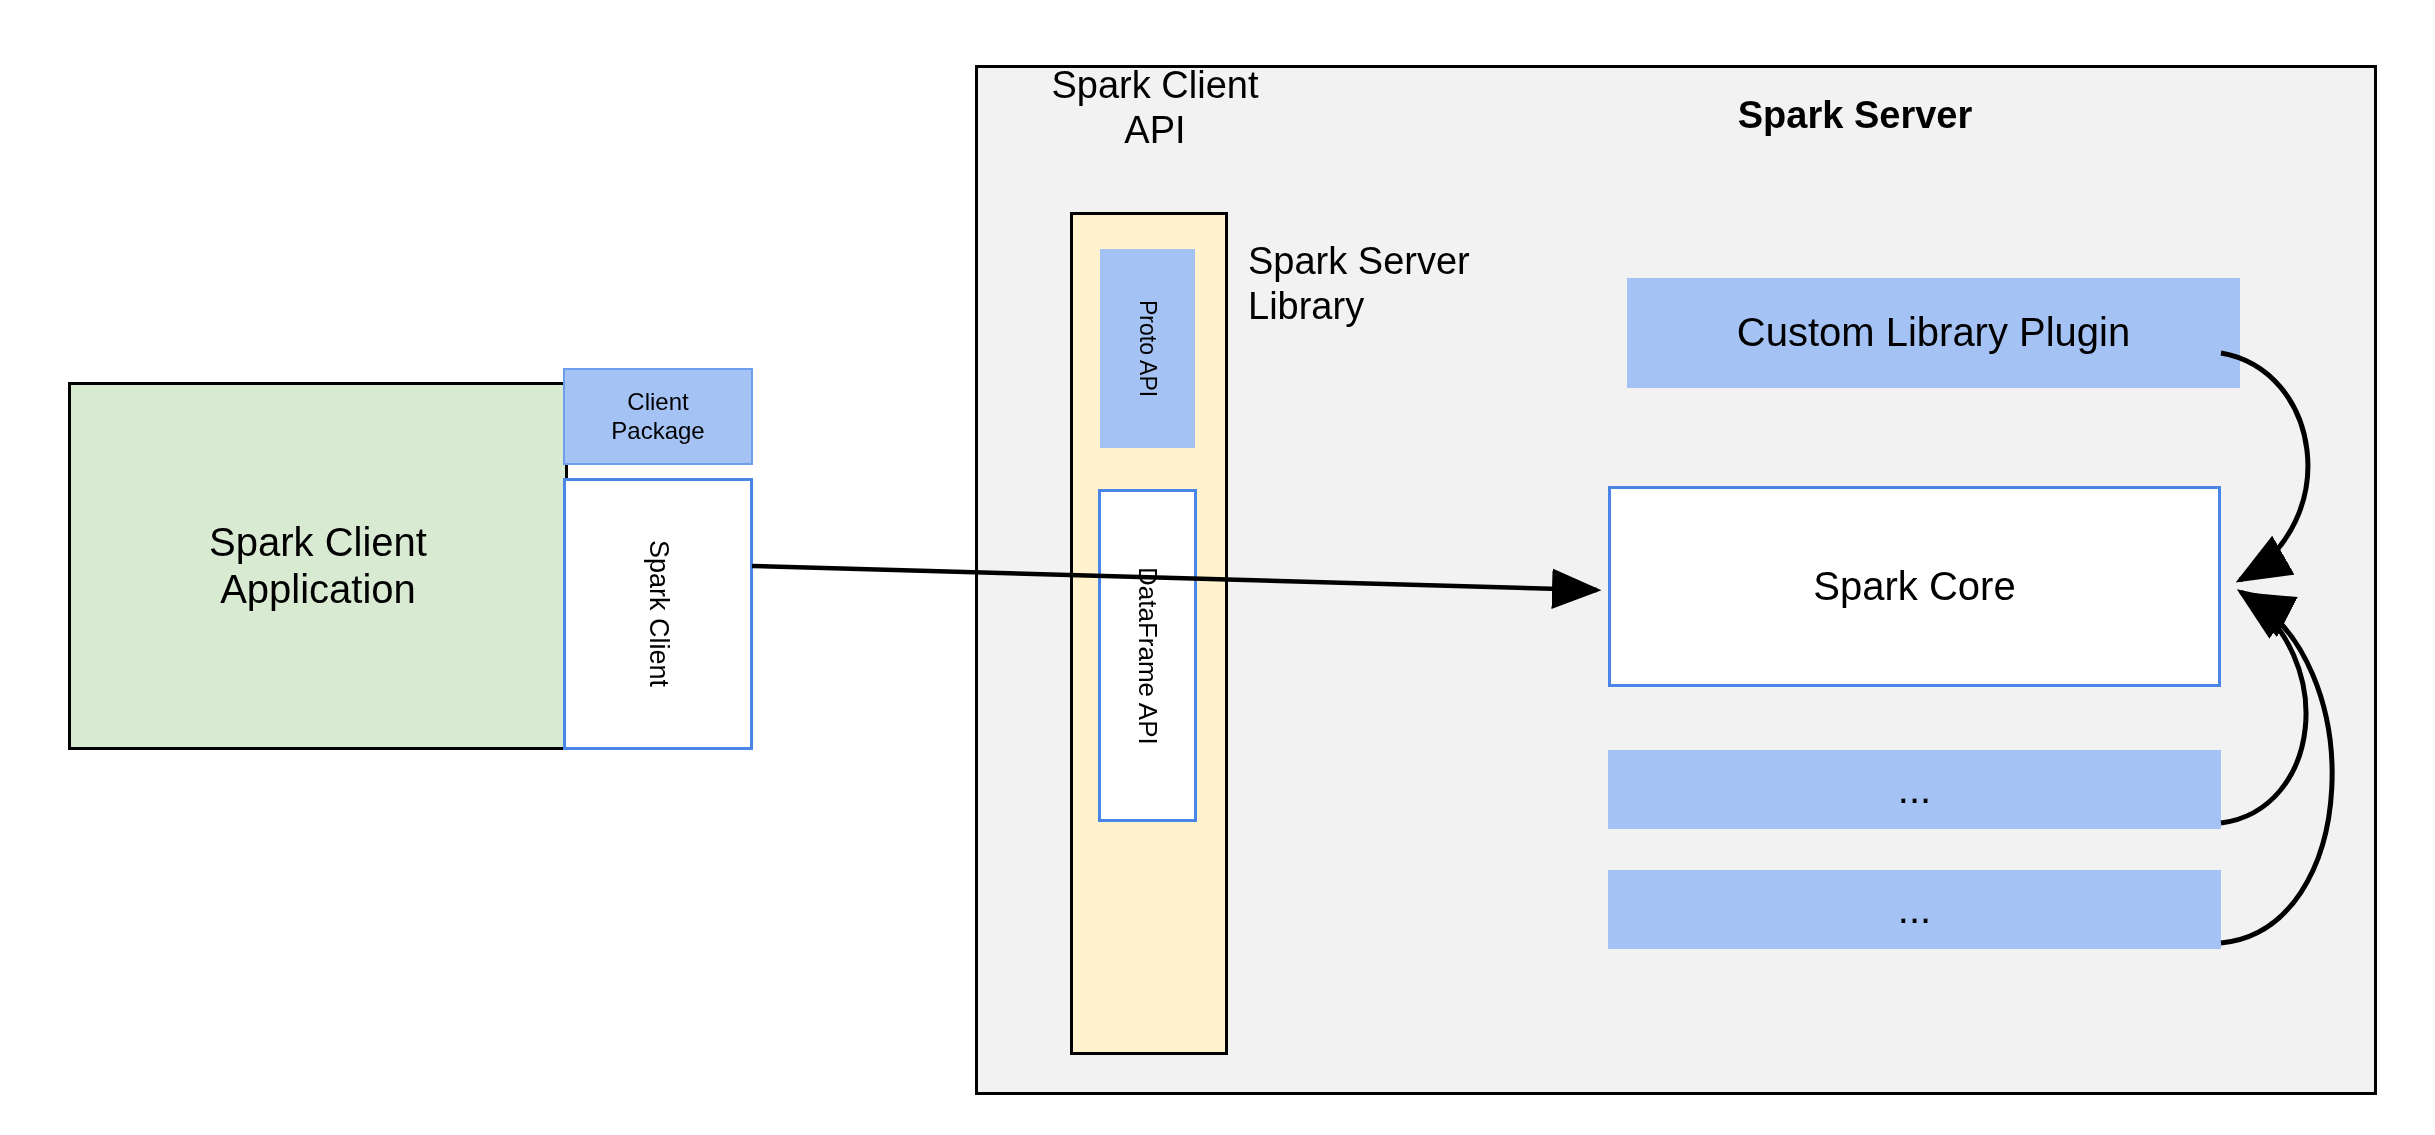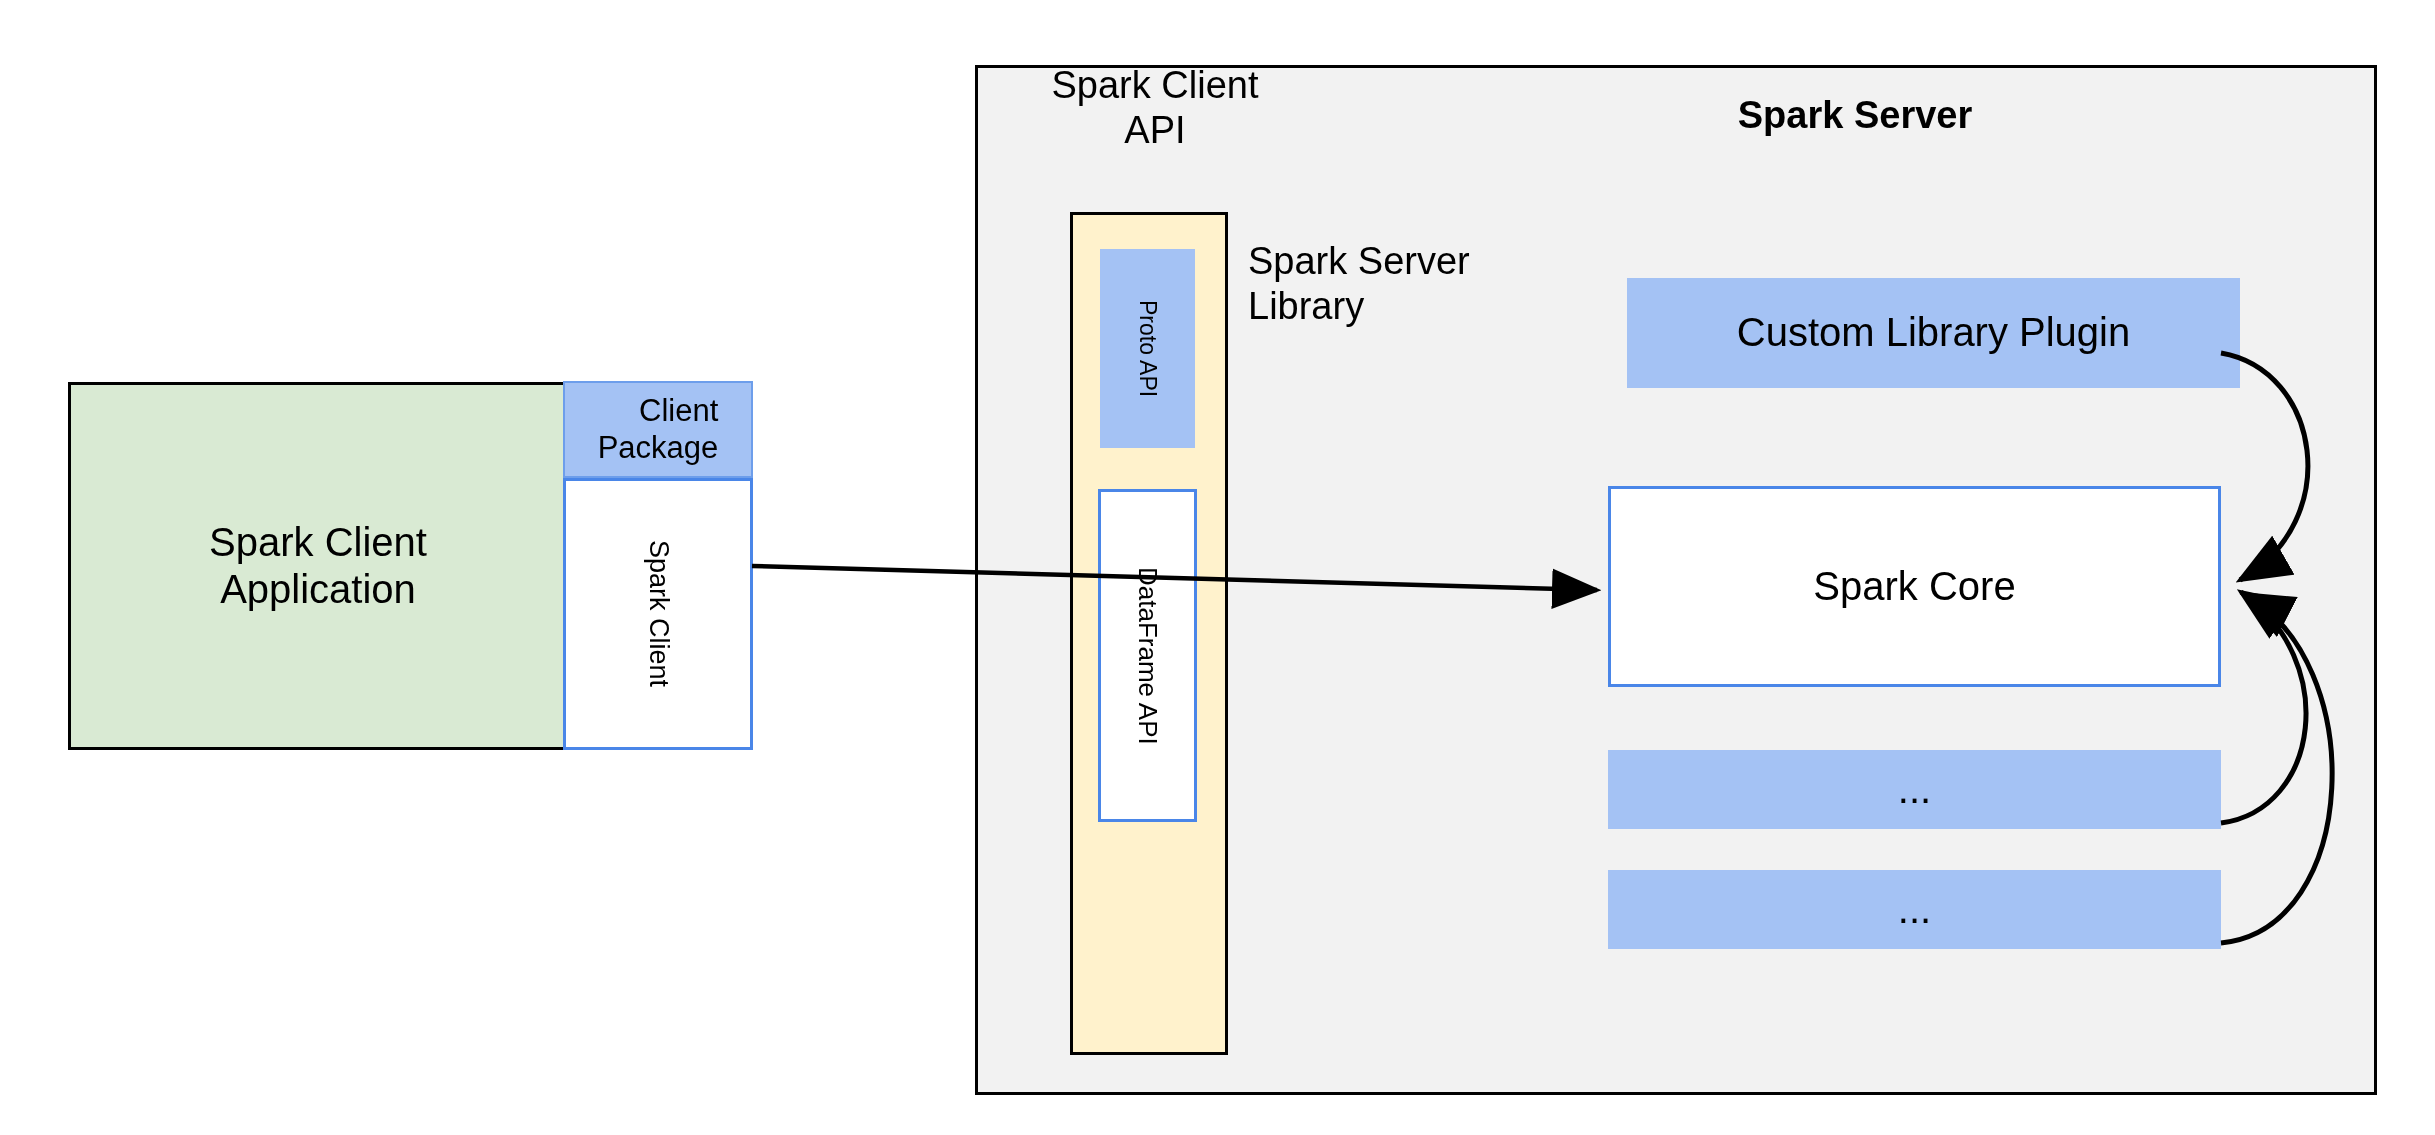--- a/index.html
+++ b/index.html
@@ -28,26 +28,25 @@
 
   
   #client-app {
     left: 68px; top: 382px; width: 500px; height: 368px;
     background: #d9ead3;
     border: 3px solid #000000;
     font-size: 40px;
     z-index: 2;
   }
   #client-package {
-    left: 563px; top: 381px; width: 190px; height: 97px;
+    left: 563px; top: 368px; width: 190px; height: 97px;
     background: #a4c2f4;
     border: 2px solid #6d9eeb;
-    font-size: 31px;
-    z-index: 3;
-    text-align: right;
+    font-size: 24px;
+    z-index: 3;
   }
   #spark-client {
     left: 563px; top: 478px; width: 190px; height: 272px;
     background: #ffffff;
     border: 3px solid #4a86e8;
     font-size: 27px;
     z-index: 3;
   }
   .vtext {
     writing-mode: vertical-rl;

